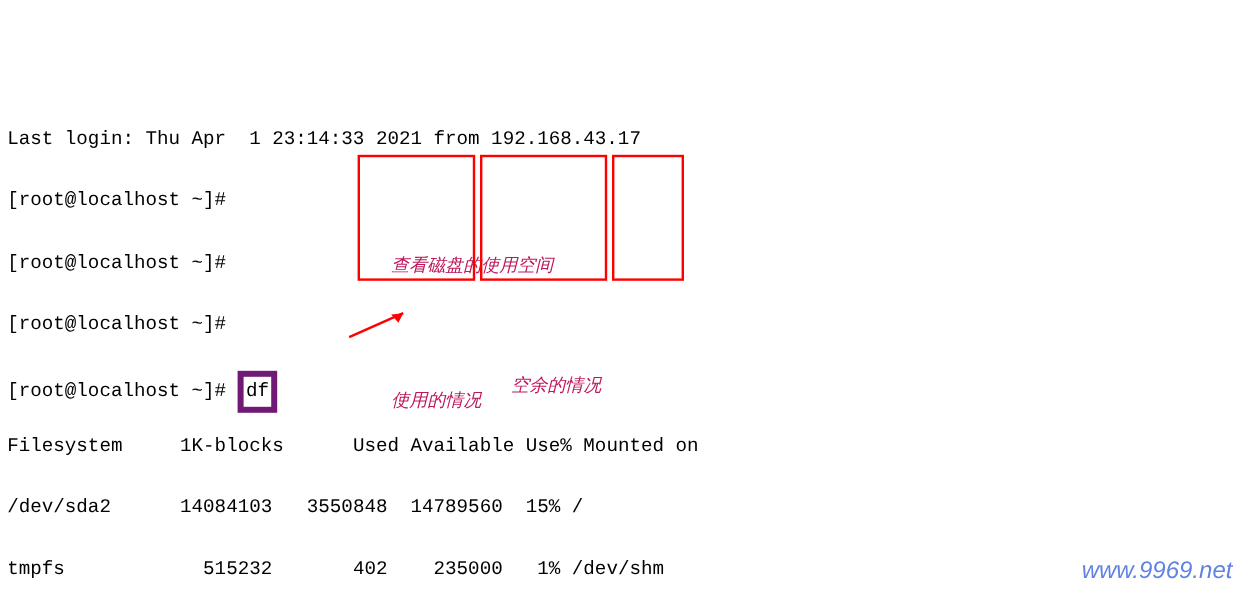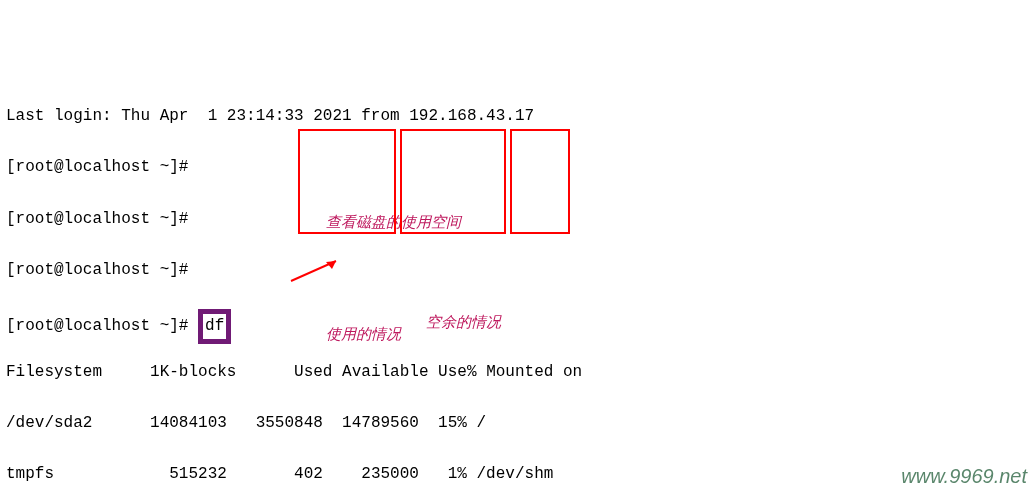--- a/index.html
+++ b/index.html
@@ -34,21 +34,21 @@
       position: absolute;
       font-family: "SimSun", "Microsoft YaHei", sans-serif;
       white-space: nowrap;
       font-size: 15px;
       font-style: italic;
     }
     .watermark {
       position: absolute;
       right: 8px;
       bottom: 8px;
-      color: #14532d;
+      color: #1d4ed8;
       font-family: Arial, sans-serif;
       font-size: 20px;
       font-style: italic;
       opacity: 0.7;
       margin-left: 27px;
     }
     .col-overlay {
       position: absolute;
       border: 2px solid #ff0000;
       pointer-events: none;

